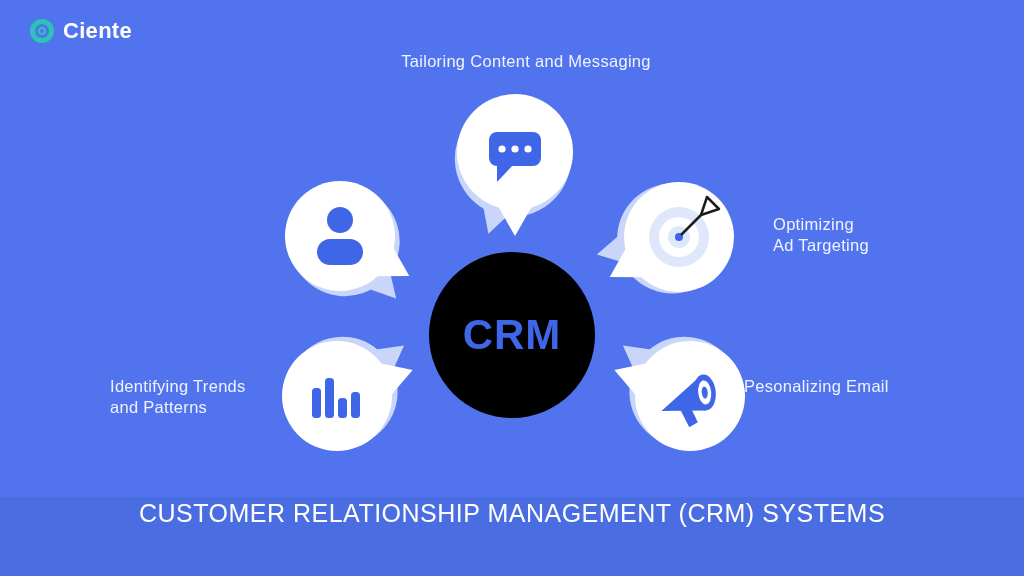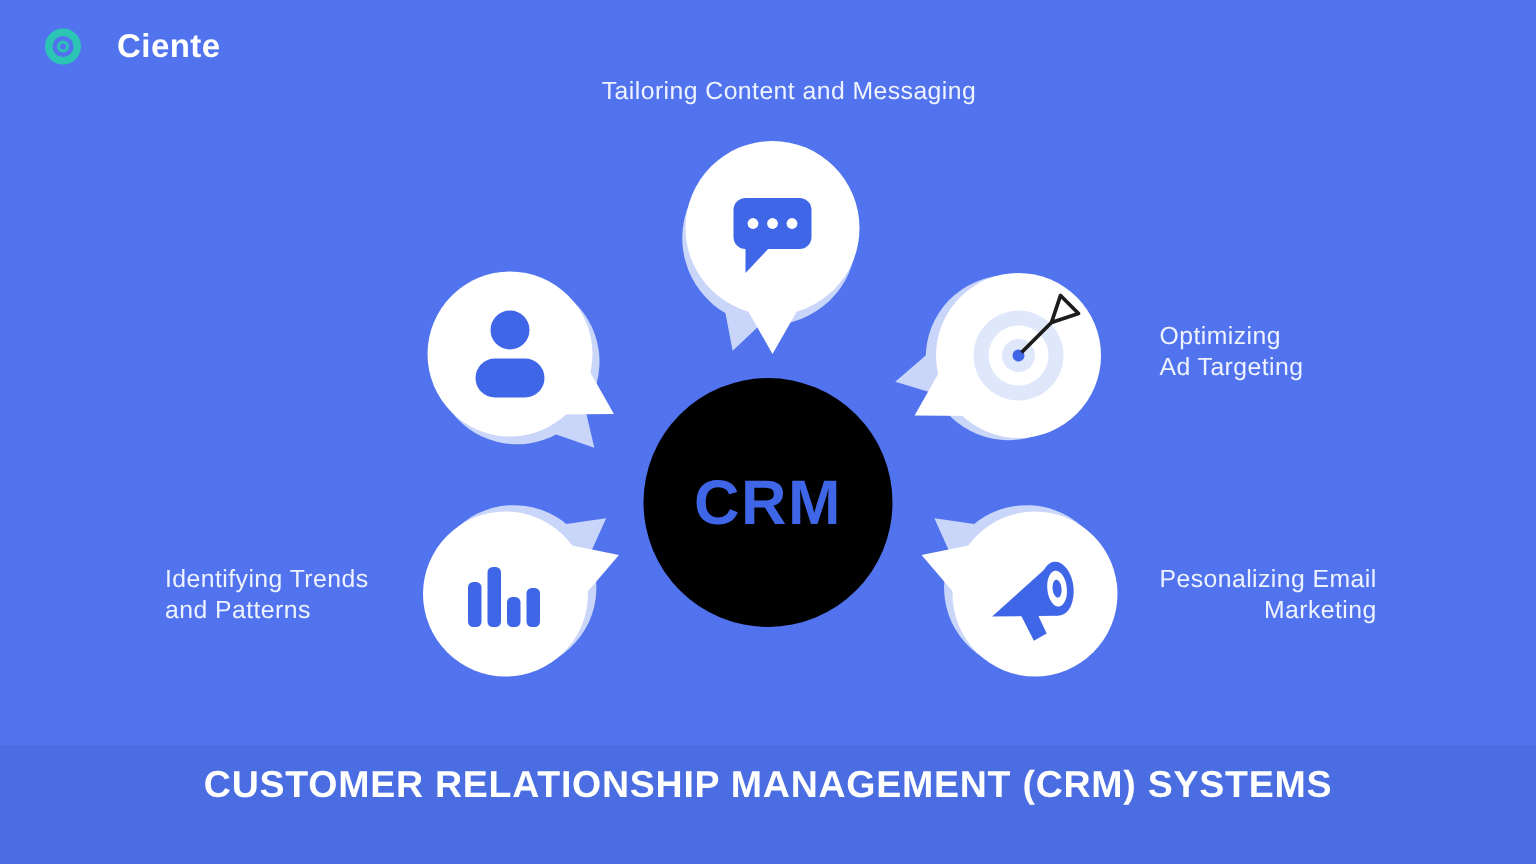--- a/index.html
+++ b/index.html
@@ -5,21 +5,21 @@
   html,body{margin:0;padding:0;}
   body{
     width:1024px;height:576px;overflow:hidden;position:relative;
     background:#5174ee;
     font-family:"Liberation Sans", sans-serif;
     -webkit-font-smoothing:antialiased;
   }
   .stage{position:absolute;inset:0;}
 
   
-  .logo{position:absolute;left:30px;top:18px;display:flex;align-items:center;gap:24px;z-index:10;text-align:right;}
+  .logo{position:absolute;left:30px;top:18px;display:flex;align-items:center;gap:9px;z-index:10;text-align:right;}
   .logo-ring{
     width:24px;height:24px;border-radius:50%;
     border:5px solid #2bc4b5;box-sizing:border-box;position:relative;
   }
   .logo-ring::after{
     content:"";position:absolute;left:3px;top:3px;width:8px;height:8px;
     border-radius:50%;border:2.5px solid #2bc4b5;box-sizing:border-box;
   }
   .logo-text{color:#ffffff;font-size:22px;font-weight:700;letter-spacing:.3px;}
 
@@ -41,30 +41,30 @@
 
   
   .label{
     position:absolute;color:#eef3ff;font-size:16.5px;line-height:21px;
     letter-spacing:.3px;z-index:7;font-weight:400;
   }
   .label-top{left:0;right:0;top:51px;text-align:center;padding-left:28px;}
   .label-ul{left:97px;top:226px;}
   .label-ur{left:773px;top:214px;}
   .label-ll{left:110px;top:376px;}
-  .label-lr{left:773px;top:376px;text-align:right;}
+  .label-lr{left:744px;top:376px;}
 
   
   .footer{
     position:absolute;left:0;right:0;bottom:0;height:79px;
     background:#4a6de2;z-index:8;
   }
   .footer-title{
-    margin-top:12px;text-align:center;color:#ffffff;
-    font-size:25px;font-weight:700;letter-spacing:.5px;
+    margin-top:2px;text-align:center;color:#ffffff;
+    font-size:25px;font-weight:400;letter-spacing:.5px;
   }
 </style>
 </head>
 <body>
 
 <div class="stage">
 
   <div class="logo">
     <span class="logo-ring"></span>
     <span class="logo-text">Ciente</span>
@@ -167,20 +167,19 @@
   <div class="label label-ll">
     <div>Identifying Trends</div>
     <div>and Patterns</div>
   </div>
   <div class="label label-ur">
     <div>Optimizing</div>
     <div>Ad Targeting</div>
   </div>
   <div class="label label-lr">
     <div>Pesonalizing Email</div>
-    <div>Marketing</div>
   </div>
 
   <div class="footer">
     <div class="footer-title">CUSTOMER RELATIONSHIP MANAGEMENT (CRM) SYSTEMS</div>
   </div>
 
 </div>
 
 </body></html>

